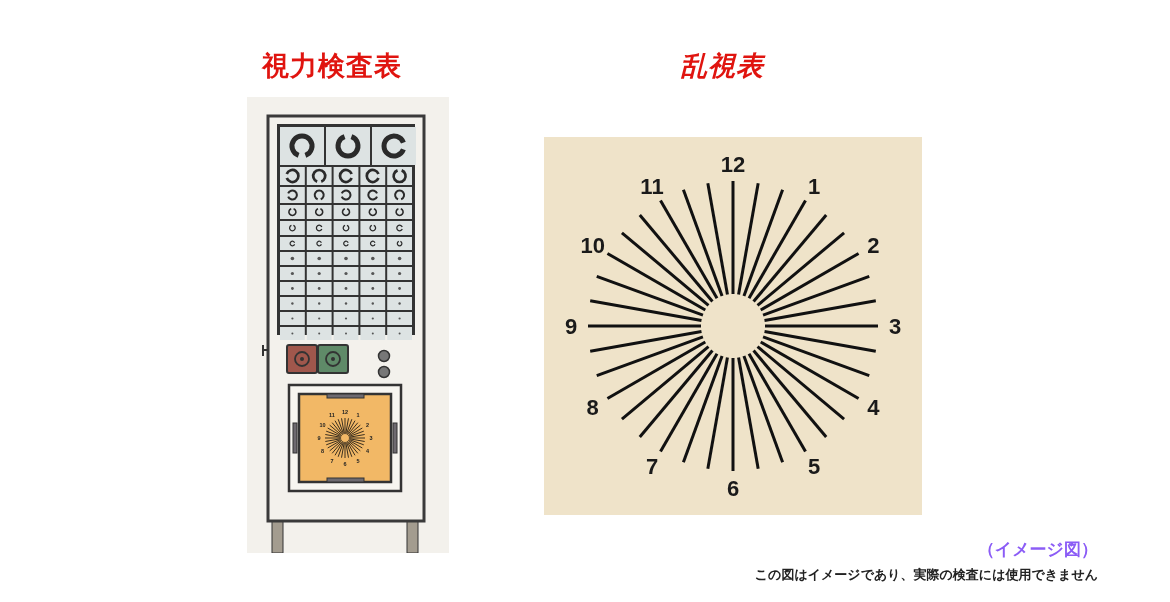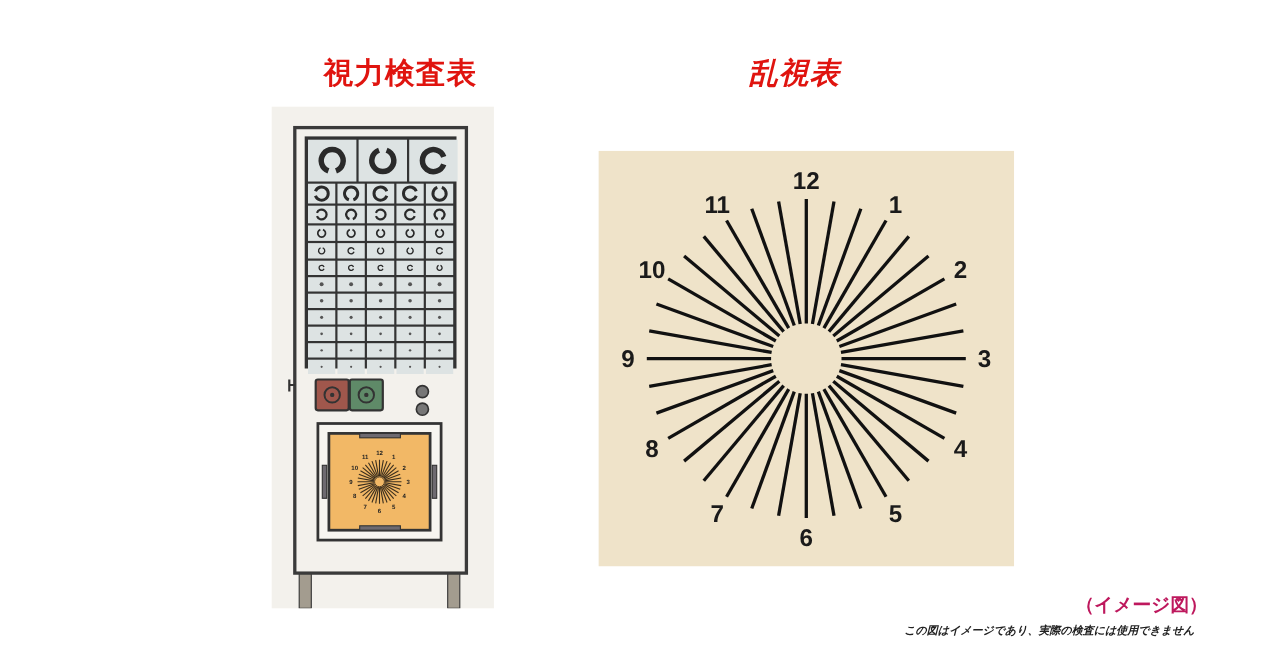--- a/index.html
+++ b/index.html
@@ -1,24 +1,24 @@
 <!DOCTYPE html>
 <html><head>
 <meta charset="utf-8">
 <style>
   html, body { margin:0; padding:0; }
   body { width:1170px; height:602px; background:#ffffff; position:relative; overflow:hidden;
          font-family:"DejaVu Sans", "Liberation Sans", sans-serif; }
   .title { position:absolute; color:#e0140f; font-weight:bold; font-size:27px; letter-spacing:1px; white-space:nowrap; }
-  #t-left { left:262px; top:48px;margin-left:32px; }
+  #t-left { left:262px; top:48px; }
   #t-right { left:680px; top:48px;font-style:italic; }
   #device-bg { position:absolute; left:247px; top:97px; width:202px; height:456px; background:#f3f1ec; }
   svg { position:absolute; }
-  #note1 { position:absolute; right:72px; top:538px; font-size:17px; font-weight:bold; color:#be185d; white-space:nowrap;text-align:right; }
-  #note2 { position:absolute; right:84px; top:566px; font-size:10px; font-weight:bold; color:#222; white-space:nowrap;font-style:italic; }
+  #note1 { position:absolute; right:72px; top:538px; font-size:17px; font-weight:bold; color:#8b5cf6; white-space:nowrap;text-align:right; }
+  #note2 { position:absolute; right:72px; top:566px; font-size:13px; font-weight:bold; color:#222; white-space:nowrap; }
 </style>
 </head>
 <body>
 
 <div class="title" id="t-left">視力検査表</div>
 <div class="title" id="t-right">乱視表</div>
 
 <div id="device-bg"></div>
 
 <svg id="device" style="left:247px; top:97px;" width="202" height="456" viewBox="247 97 202 456">

